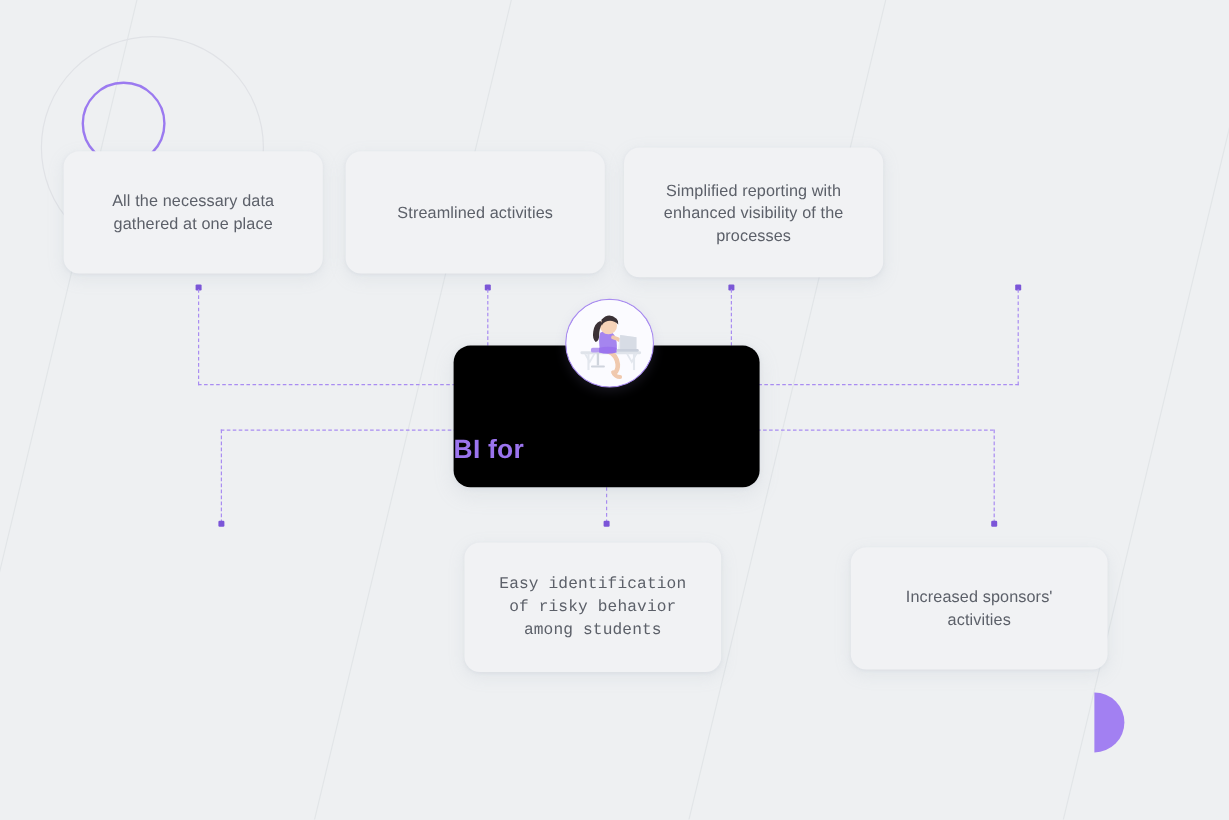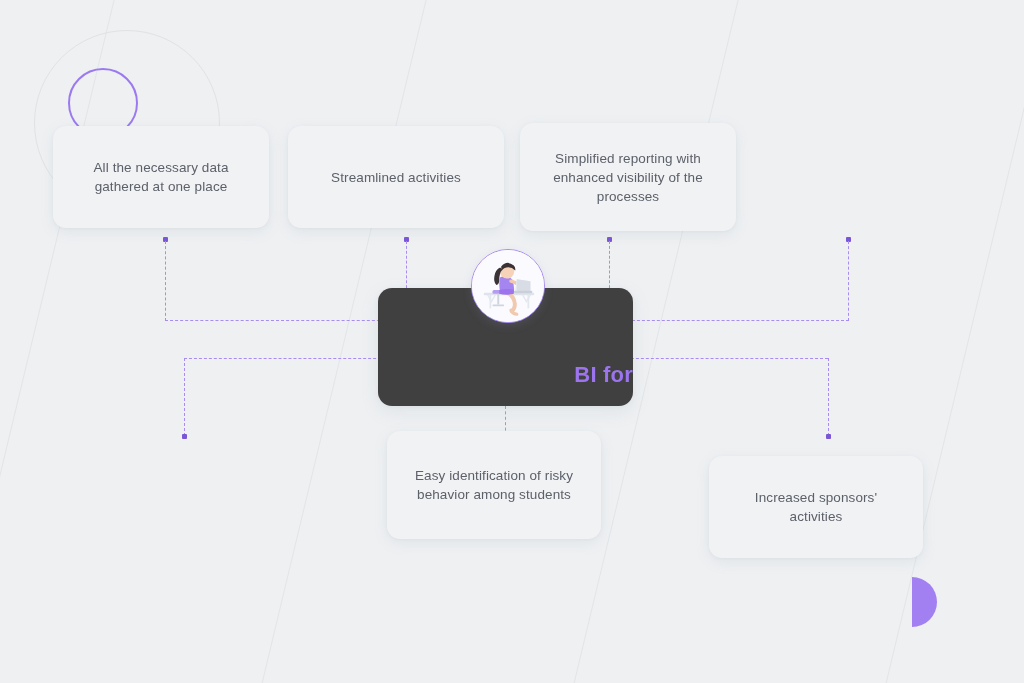--- a/index.html
+++ b/index.html
@@ -76,35 +76,35 @@
   }
 
   
   #card-t1 { left:53px;  top:126px; width:216px; height:102px; }
   #card-t2 { left:288px; top:126px; width:216px; height:102px; }
   #card-t3 { left:520px; top:123px; width:216px; height:108px; }
   #card-t4 { left:754px; top:126px; width:216px; height:102px; }
 
   
   #card-b1 { left:65px;  top:456px; width:214px; height:102px; }
-  #card-b2 { left:387px; top:431px; width:214px; height:108px; }
+  #card-b2 { left:387px; top:452px; width:214px; height:108px;font-family:Liberation Mono, monospace; }
   #card-b3 { left:709px; top:456px; width:214px; height:102px; }
 
   
   #center-card {
     position:absolute;
     left:378px; top:288px;
     width:255px; height:118px;
-    background:#404040;
+    background:#000000;
     border-radius:14px;
     box-shadow:0 6px 18px rgba(150,160,180,.14),
                0 1px 4px rgba(150,160,180,.10);
     display:flex;
     flex-direction:column;
-    align-items:flex-end;
+    align-items:flex-start;
     justify-content:flex-end;
     padding-bottom:16px;
   }
   #center-title {
     font-size:22px;
     line-height:31px;
     font-weight:bold;
     color:#9b74ee;
     text-align:center;
     letter-spacing:.2px;

